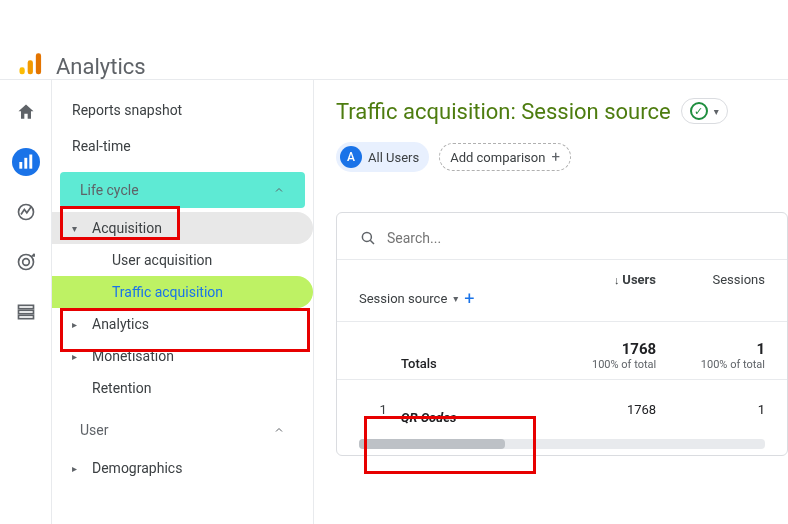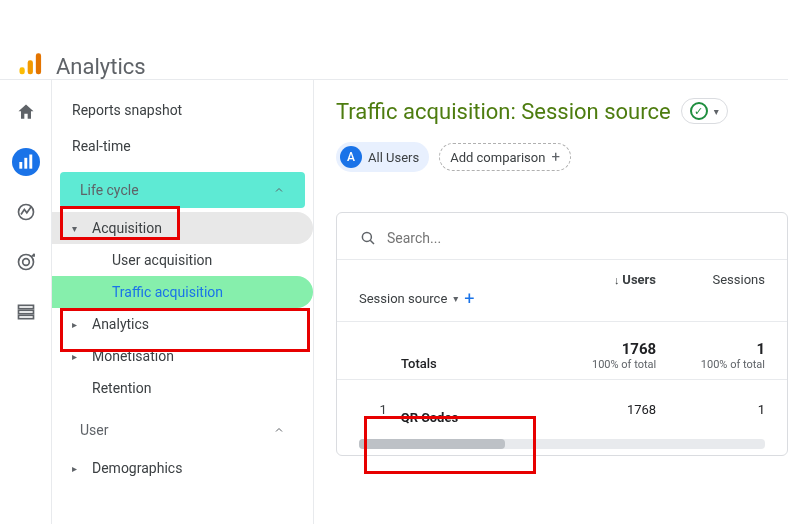--- a/index.html
+++ b/index.html
@@ -17,21 +17,21 @@
 .rail-item svg { width: 20px; height: 20px; }
 
 .sidebar { width: 262px; border-right: 1px solid #e8eaed; padding-top: 12px; overflow-y: auto; }
 .side-link { padding: 10px 20px; font-size: 14px; color: #3c4043; cursor: pointer; border-radius: 0 18px 18px 0; }
 .section-head { display: flex; align-items: center; justify-content: space-between; padding: 10px 20px; font-size: 14px; color: #5f6368; background: #5eead4; border-radius: 4px; margin: 8px 8px 4px 8px; cursor: pointer; }
 .chev { width: 12px; height: 12px; }
 .sub { display: flex; align-items: center; padding: 8px 20px 8px 20px; font-size: 14px; color: #3c4043; border-radius: 0 18px 18px 0; cursor: pointer; }
 .sub .tri { width: 10px; margin-right: 10px; font-size: 10px; color: #5f6368; }
 .sub.selected { background: #e8e8e8; }
 .subsub { padding: 8px 20px 8px 60px; font-size: 14px; color: #3c4043; border-radius: 0 18px 18px 0; cursor: pointer; }
-.subsub.active { background: #86efac; color: #1a73e8; }
+.subsub.active { background: #bef264; color: #1a73e8; }
 
 .main { flex: 1; padding: 18px 0 0 22px; overflow: hidden; }
 .title-row { display: flex; align-items: center; gap: 10px; }
 .page-title { font-size: 22px; font-weight: 400; color: #4d7c0f; }
 .check-chip { display: inline-flex; align-items: center; gap: 6px; border: 1px solid #dadce0; border-radius: 16px; padding: 3px 8px; cursor: pointer; }
 .check-circ { width: 18px; height: 18px; border: 2px solid #1e8e3e; border-radius: 50%; display: flex; align-items: center; justify-content: center; color: #1e8e3e; font-size: 11px; }
 .seg-row { display: flex; align-items: center; gap: 10px; margin-top: 18px; }
 .a-circ { width: 22px; height: 22px; border-radius: 50%; background: #1a73e8; color: #fff; font-size: 12px; font-weight: 500; display: flex; align-items: center; justify-content: center; }
 .seg-label { font-size: 13px; color: #3c4043; }
 .seg-pill { background: #e8f0fe; padding: 4px 10px 4px 4px; border-radius: 16px; display: inline-flex; align-items: center; gap: 6px; }
@@ -46,21 +46,21 @@
 .c1 { width: 190px; display: flex; align-items: center; gap: 6px; margin-top: 16px; }
 .c2 { width: 110px; text-align: right; }
 .c3 { width: 110px; text-align: right; }
 .blue-plus { color: #1a73e8; font-size: 18px; font-weight: 400; }
 .totals-row { display: flex; padding: 18px 22px 8px 22px; font-size: 13px; }
 .totals-row .c1 { font-weight: 500; padding-left: 42px; }
 .big { font-weight: 700; font-size: 15px; }
 .sm { font-size: 11px; color: #5f6368; }
 .data-row { display: flex; padding: 14px 22px; font-size: 13px; border-top: 1px solid #e8eaed; align-items: center; }
 .idx { width: 28px; text-align: right; margin-right: 14px; color: #3c4043; }
-.qname { font-weight: 700; }
+.qname { font-weight: 700; font-style: italic; }
 .scrollbar { height: 10px; background: #e8eaed; margin: 0 22px 6px 22px; border-radius: 4px; }
 .scrollbar-thumb { width: 36%; height: 100%; background: #bdc1c6; border-radius: 4px; }
 
 .redbox-abs { position: absolute; border: 3px solid #e70000; pointer-events: none; }
 </style>
 </head>
 <body>
 
 <div class="topbar">
   <span class="logo-icon">

